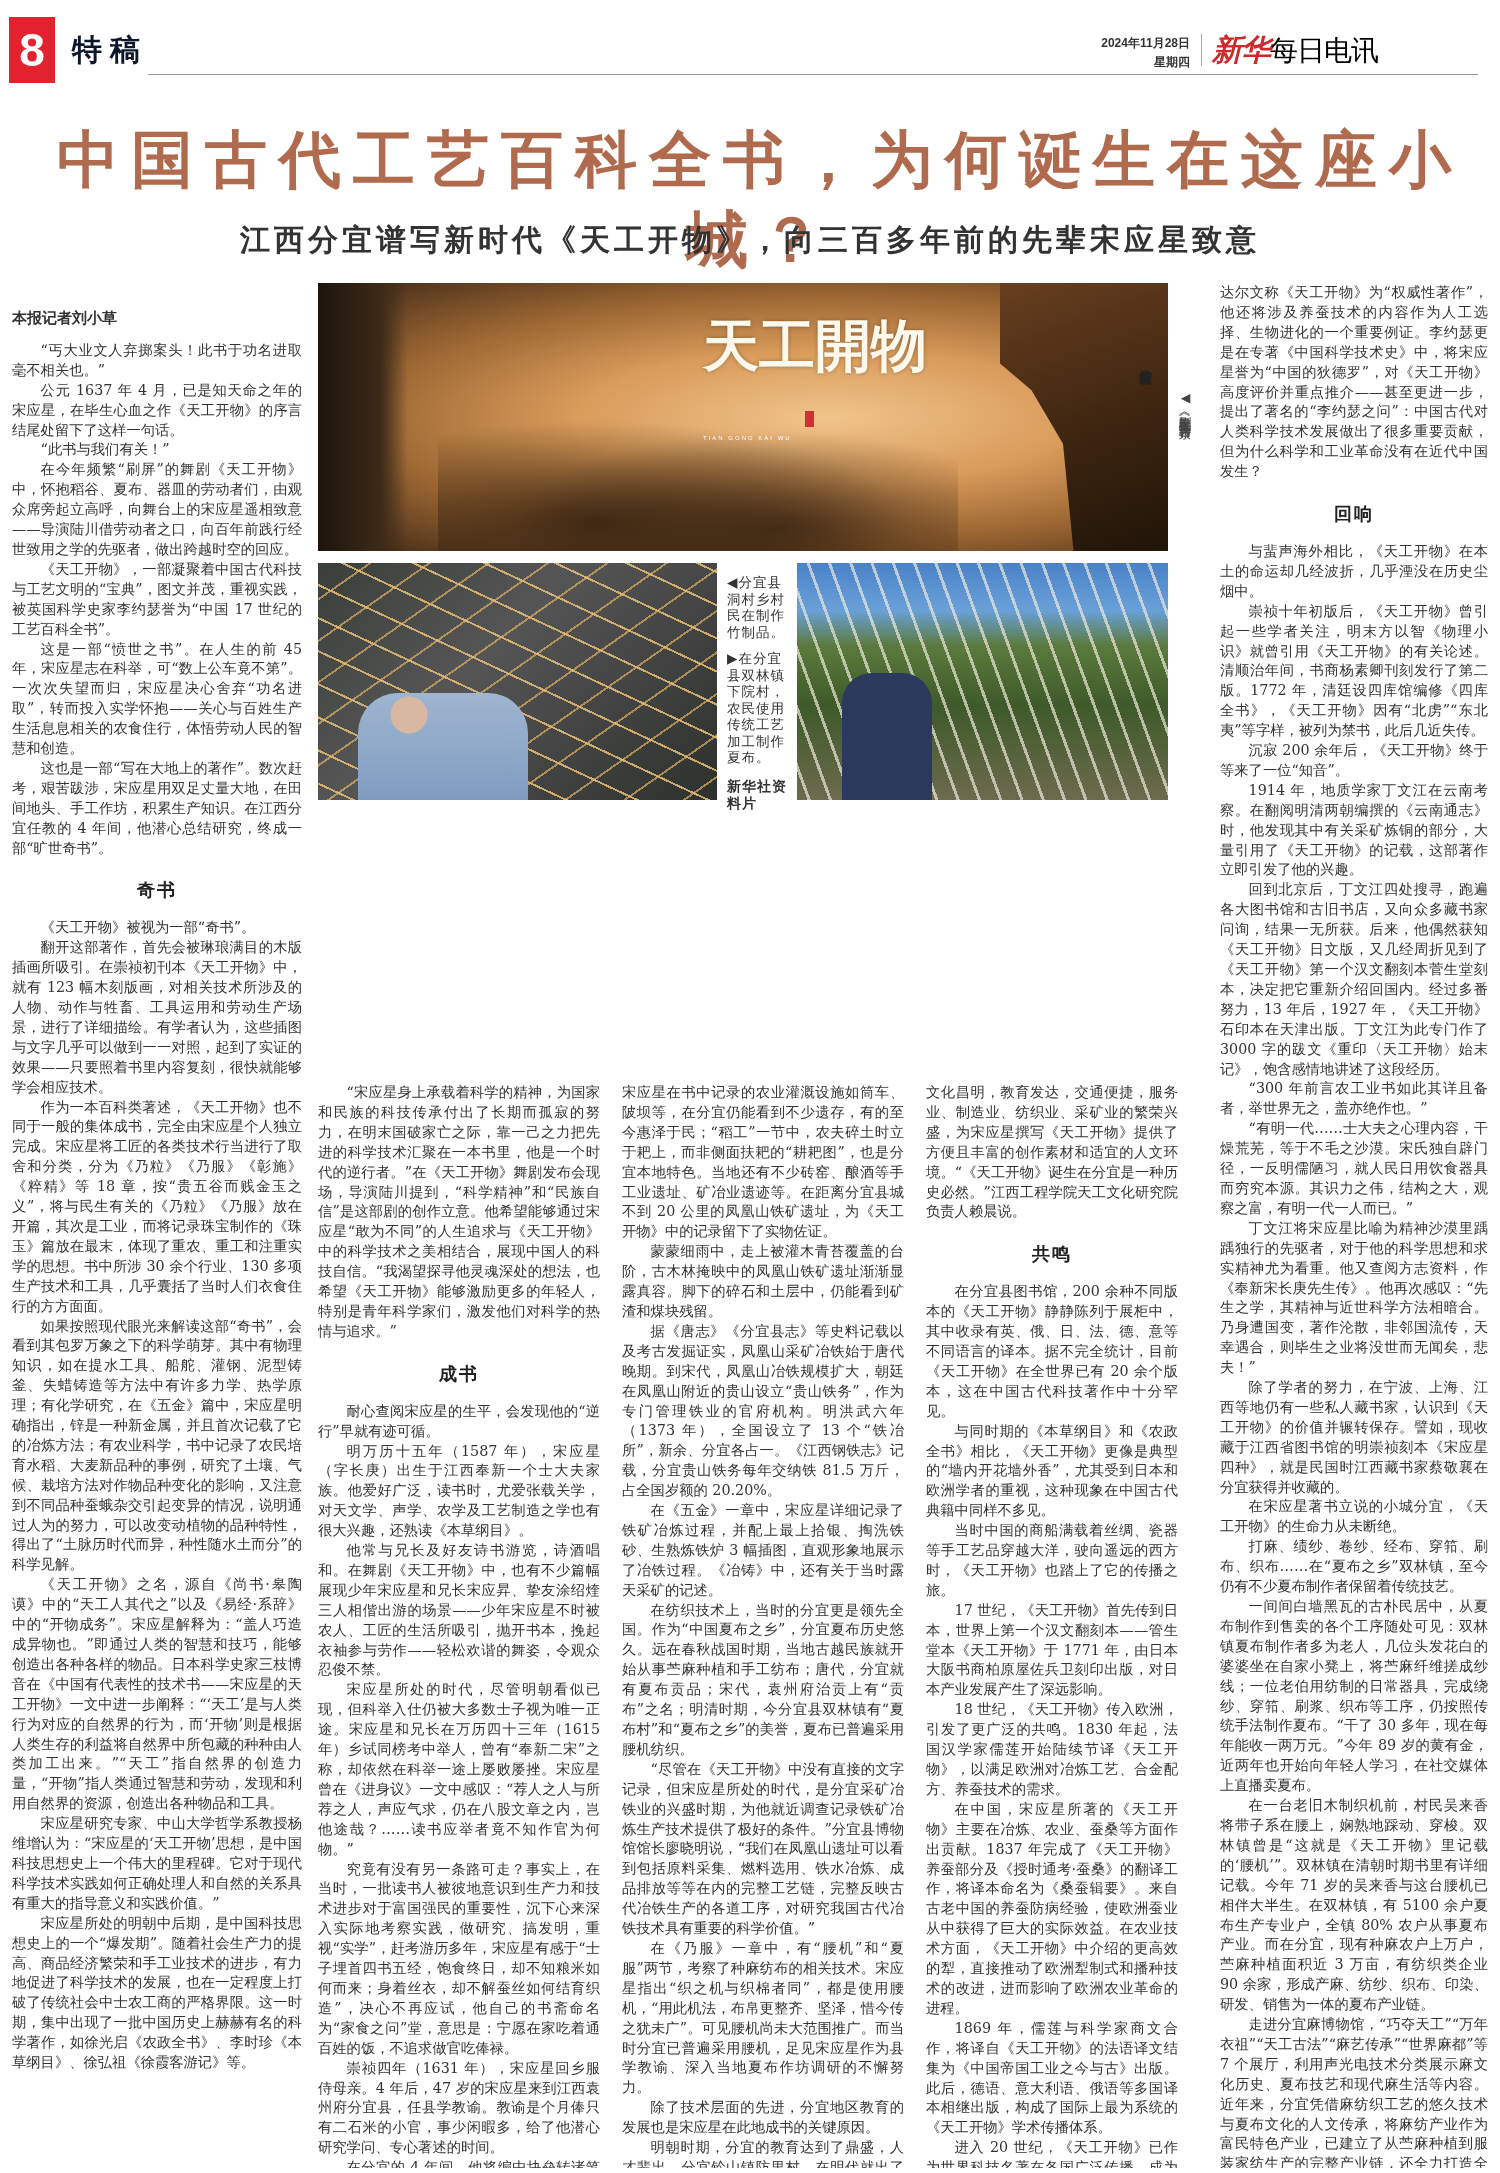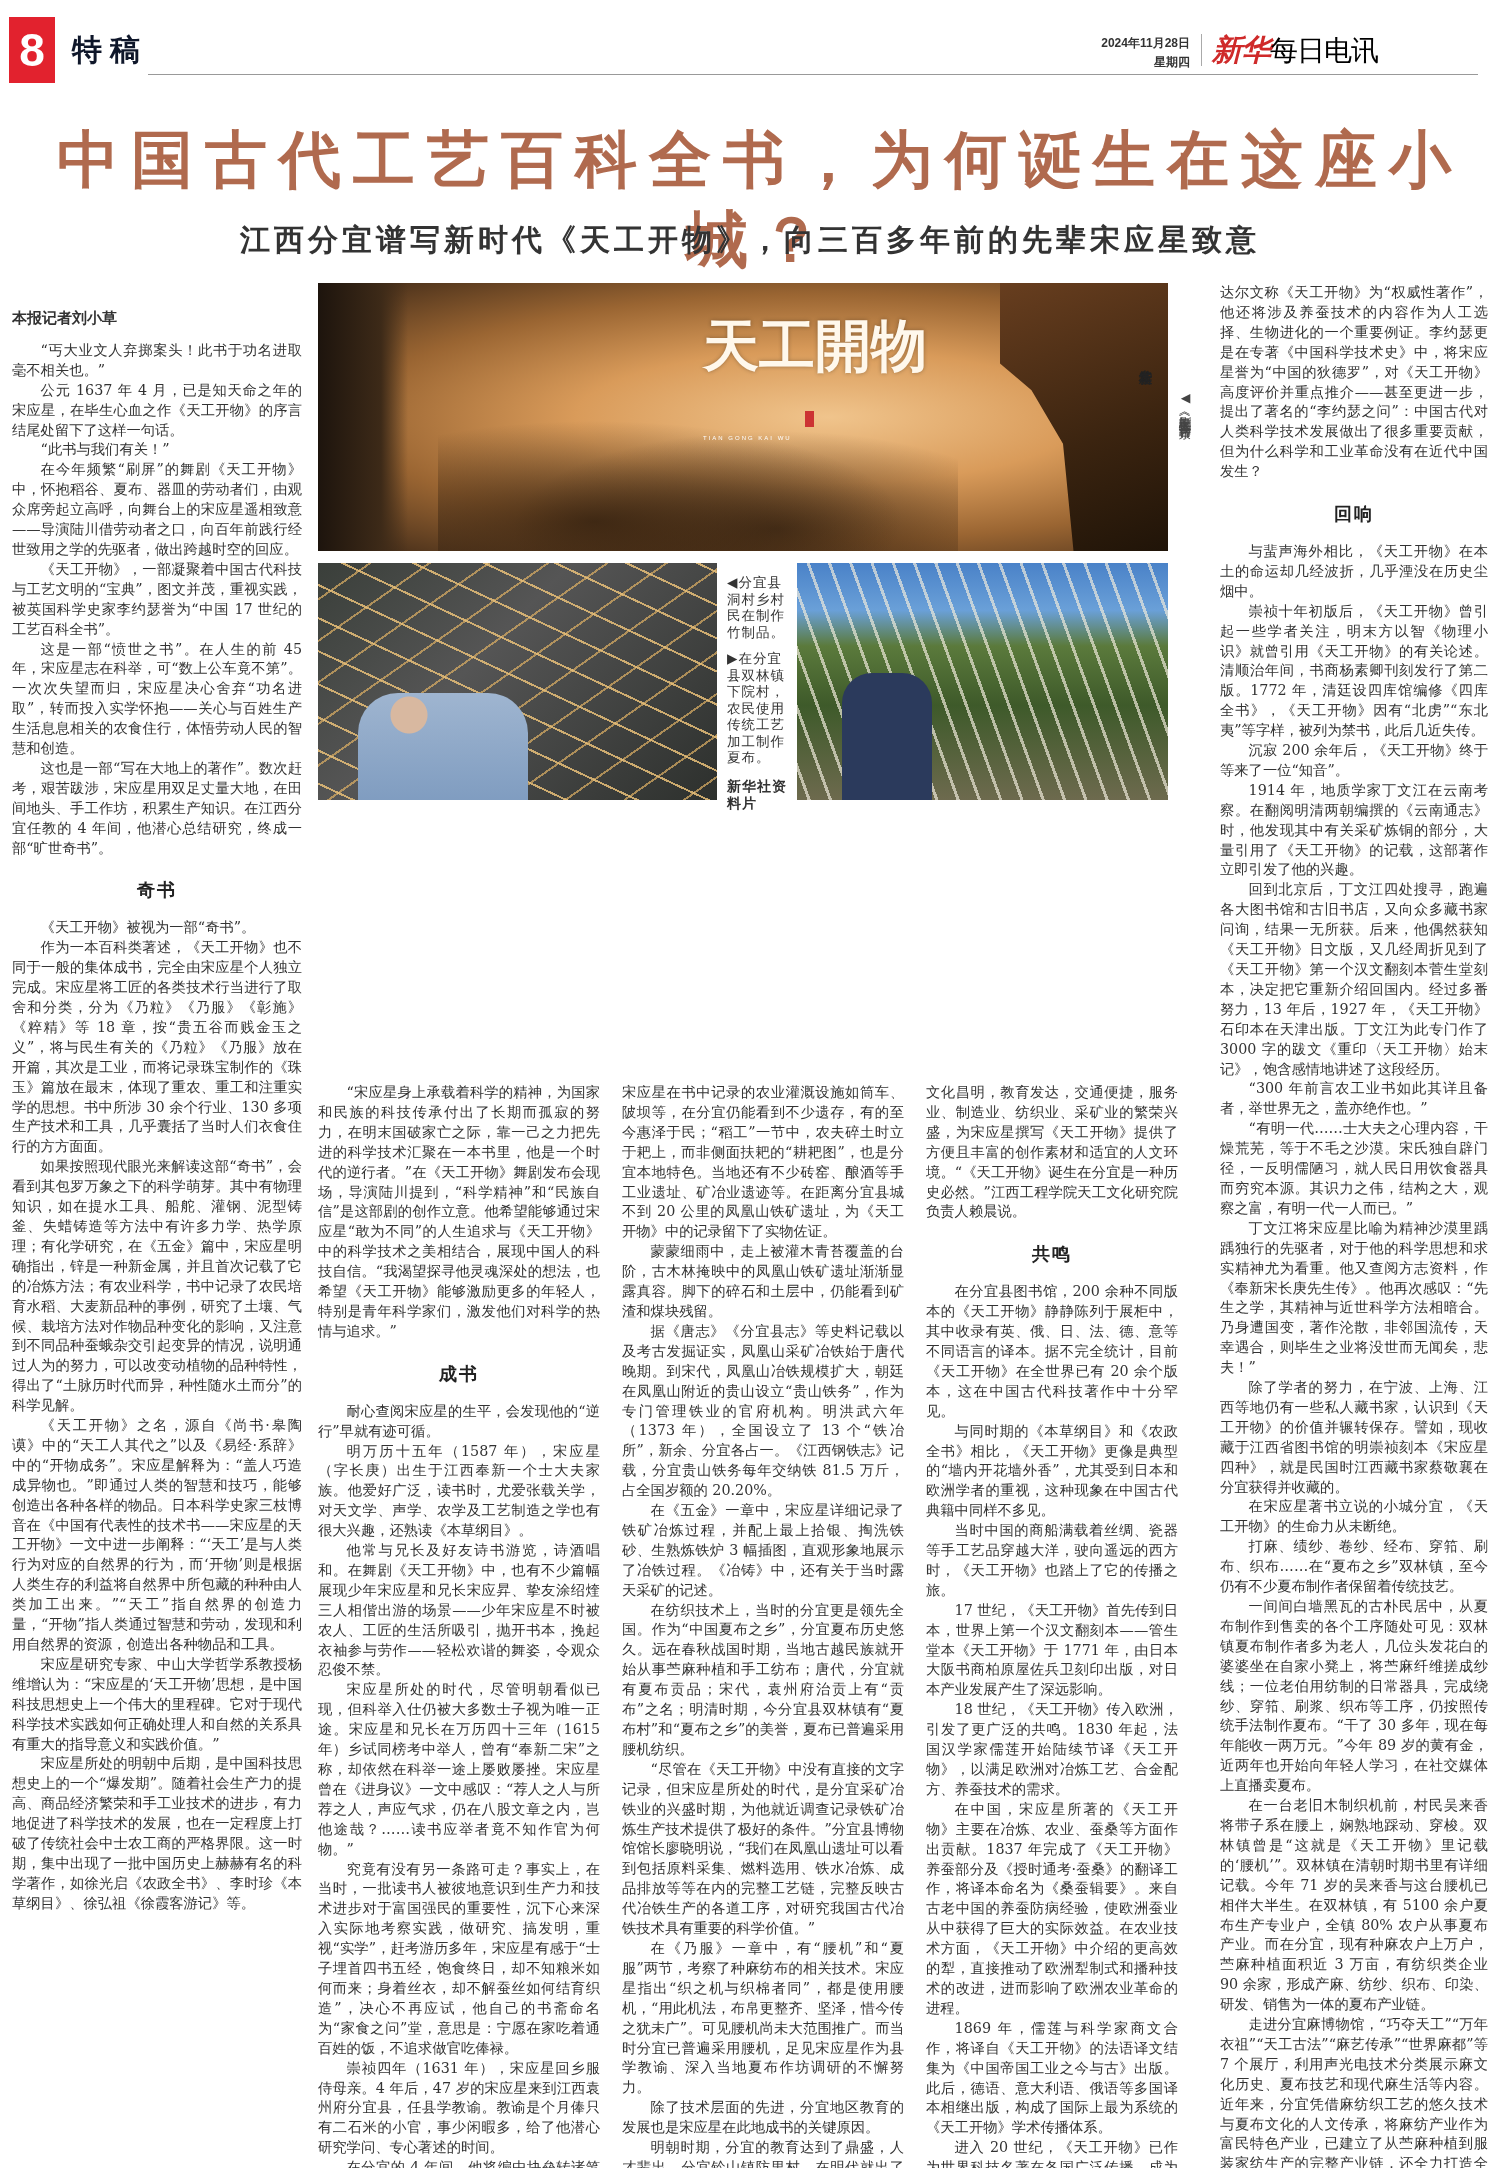--- a/index.html
+++ b/index.html
@@ -111,20 +111,21 @@
   <div class="byline">本报记者刘小草</div>
   <p>“丐大业文人弃掷案头！此书于功名进取毫不相关也。”</p>
   <p>公元 1637 年 4 月，已是知天命之年的宋应星，在毕生心血之作《天工开物》的序言结尾处留下了这样一句话。</p>
   <p>“此书与我们有关！”</p>
   <p>在今年频繁“刷屏”的舞剧《天工开物》中，怀抱稻谷、夏布、器皿的劳动者们，由观众席旁起立高呼，向舞台上的宋应星遥相致意——导演陆川借劳动者之口，向百年前践行经世致用之学的先驱者，做出跨越时空的回应。</p>
   <p>《天工开物》，一部凝聚着中国古代科技与工艺文明的“宝典”，图文并茂，重视实践，被英国科学史家李约瑟誉为“中国 17 世纪的工艺百科全书”。</p>
   <p>这是一部“愤世之书”。在人生的前 45 年，宋应星志在科举，可“数上公车竟不第”。一次次失望而归，宋应星决心舍弃“功名进取”，转而投入实学怀抱——关心与百姓生产生活息息相关的农食住行，体悟劳动人民的智慧和创造。</p>
   <p>这也是一部“写在大地上的著作”。数次赶考，艰苦跋涉，宋应星用双足丈量大地，在田间地头、手工作坊，积累生产知识。在江西分宜任教的 4 年间，他潜心总结研究，终成一部“旷世奇书”。</p>
   <h3>奇书</h3>
   <p>《天工开物》被视为一部“奇书”。</p>
+  <p>翻开这部著作，首先会被琳琅满目的木版插画所吸引。在崇祯初刊本《天工开物》中，就有 123 幅木刻版画，对相关技术所涉及的人物、动作与牲畜、工具运用和劳动生产场景，进行了详细描绘。有学者认为，这些插图与文字几乎可以做到一一对照，起到了实证的效果——只要照着书里内容复刻，很快就能够学会相应技术。</p>
   <p>作为一本百科类著述，《天工开物》也不同于一般的集体成书，完全由宋应星个人独立完成。宋应星将工匠的各类技术行当进行了取舍和分类，分为《乃粒》《乃服》《彰施》《粹精》等 18 章，按“贵五谷而贱金玉之义”，将与民生有关的《乃粒》《乃服》放在开篇，其次是工业，而将记录珠宝制作的《珠玉》篇放在最末，体现了重农、重工和注重实学的思想。书中所涉 30 余个行业、130 多项生产技术和工具，几乎囊括了当时人们衣食住行的方方面面。</p>
   <p>如果按照现代眼光来解读这部“奇书”，会看到其包罗万象之下的科学萌芽。其中有物理知识，如在提水工具、船舵、灌钢、泥型铸釜、失蜡铸造等方法中有许多力学、热学原理；有化学研究，在《五金》篇中，宋应星明确指出，锌是一种新金属，并且首次记载了它的冶炼方法；有农业科学，书中记录了农民培育水稻、大麦新品种的事例，研究了土壤、气候、栽培方法对作物品种变化的影响，又注意到不同品种蚕蛾杂交引起变异的情况，说明通过人为的努力，可以改变动植物的品种特性，得出了“土脉历时代而异，种性随水土而分”的科学见解。</p>
   <p>《天工开物》之名，源自《尚书·皋陶谟》中的“天工人其代之”以及《易经·系辞》中的“开物成务”。宋应星解释为：“盖人巧造成异物也。”即通过人类的智慧和技巧，能够创造出各种各样的物品。日本科学史家三枝博音在《中国有代表性的技术书——宋应星的天工开物》一文中进一步阐释：“‘天工’是与人类行为对应的自然界的行为，而‘开物’则是根据人类生存的利益将自然界中所包藏的种种由人类加工出来。”“天工”指自然界的创造力量，“开物”指人类通过智慧和劳动，发现和利用自然界的资源，创造出各种物品和工具。</p>
   <p>宋应星研究专家、中山大学哲学系教授杨维增认为：“宋应星的‘天工开物’思想，是中国科技思想史上一个伟大的里程碑。它对于现代科学技术实践如何正确处理人和自然的关系具有重大的指导意义和实践价值。”</p>
   <p>宋应星所处的明朝中后期，是中国科技思想史上的一个“爆发期”。随着社会生产力的提高、商品经济繁荣和手工业技术的进步，有力地促进了科学技术的发展，也在一定程度上打破了传统社会中士农工商的严格界限。这一时期，集中出现了一批中国历史上赫赫有名的科学著作，如徐光启《农政全书》、李时珍《本草纲目》、徐弘祖《徐霞客游记》等。</p>
 
 </div>
 
 <div class="col" style="left:318px; top:1083px; width:282px; height:1085px;">
   <p>“宋应星身上承载着科学的精神，为国家和民族的科技传承付出了长期而孤寂的努力，在明末国破家亡之际，靠一己之力把先进的科学技术汇聚在一本书里，他是一个时代的逆行者。”在《天工开物》舞剧发布会现场，导演陆川提到，“科学精神”和“民族自信”是这部剧的创作立意。他希望能够通过宋应星“敢为不同”的人生追求与《天工开物》中的科学技术之美相结合，展现中国人的科技自信。“我渴望探寻他灵魂深处的想法，也希望《天工开物》能够激励更多的年轻人，特别是青年科学家们，激发他们对科学的热情与追求。”</p>

